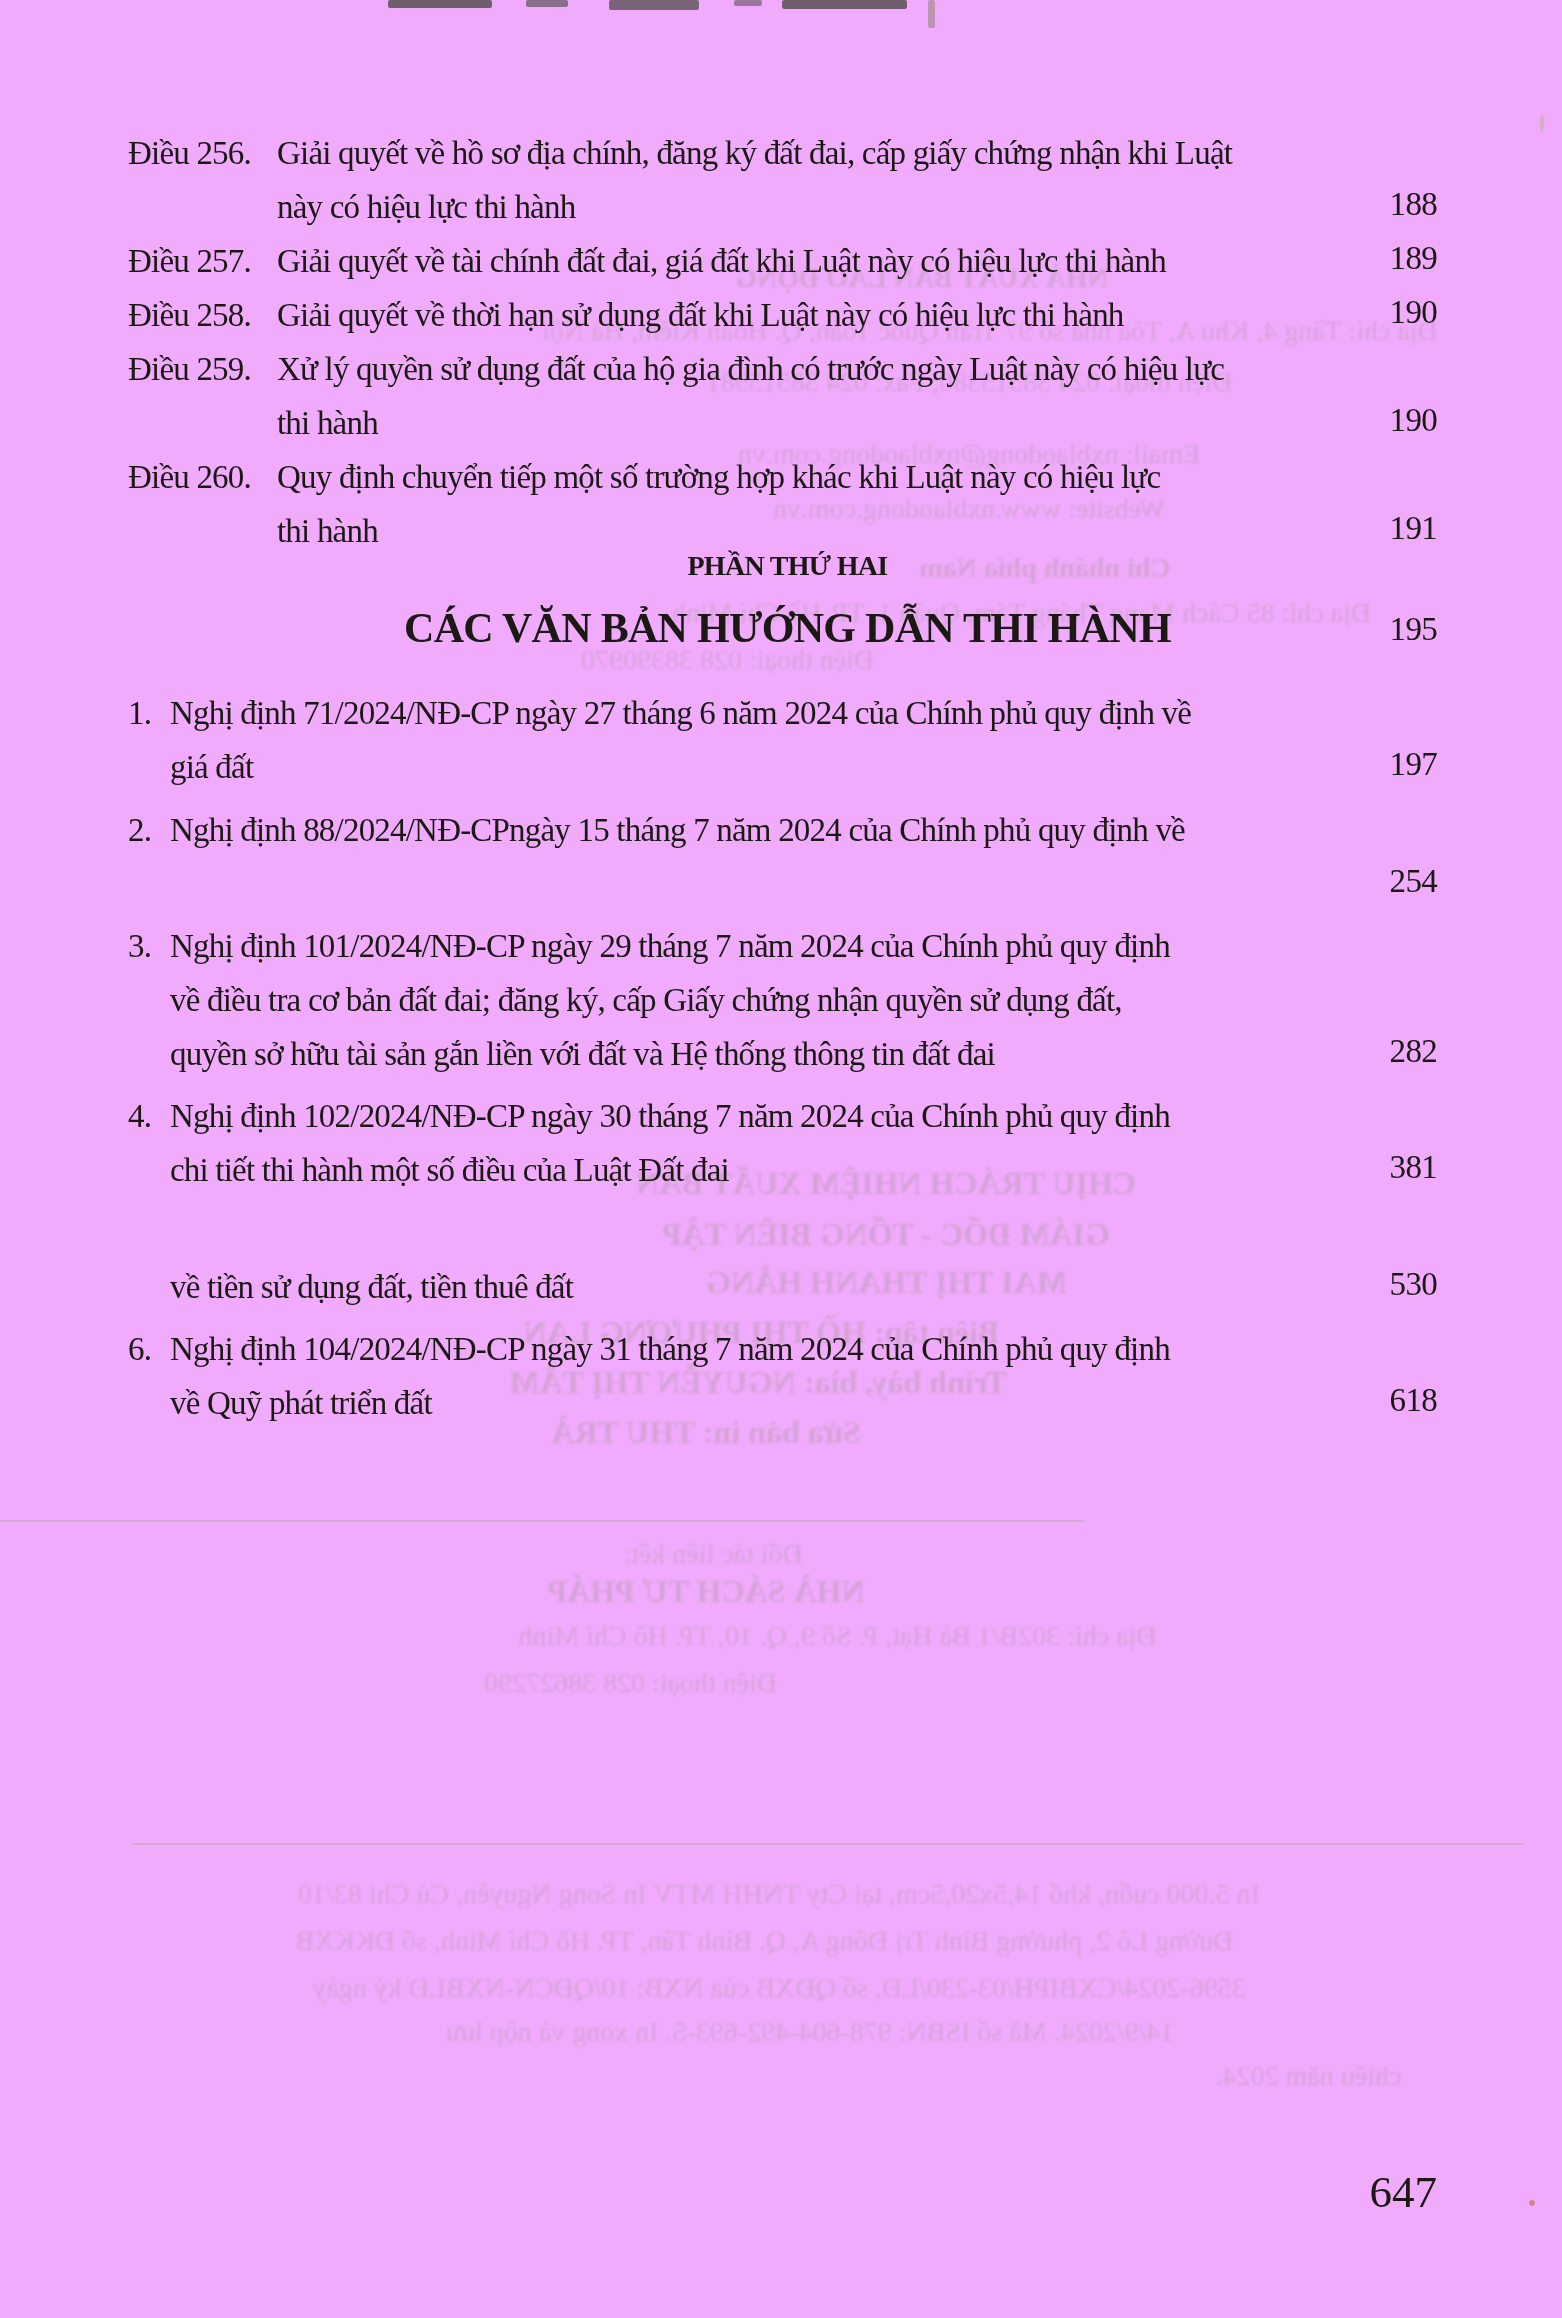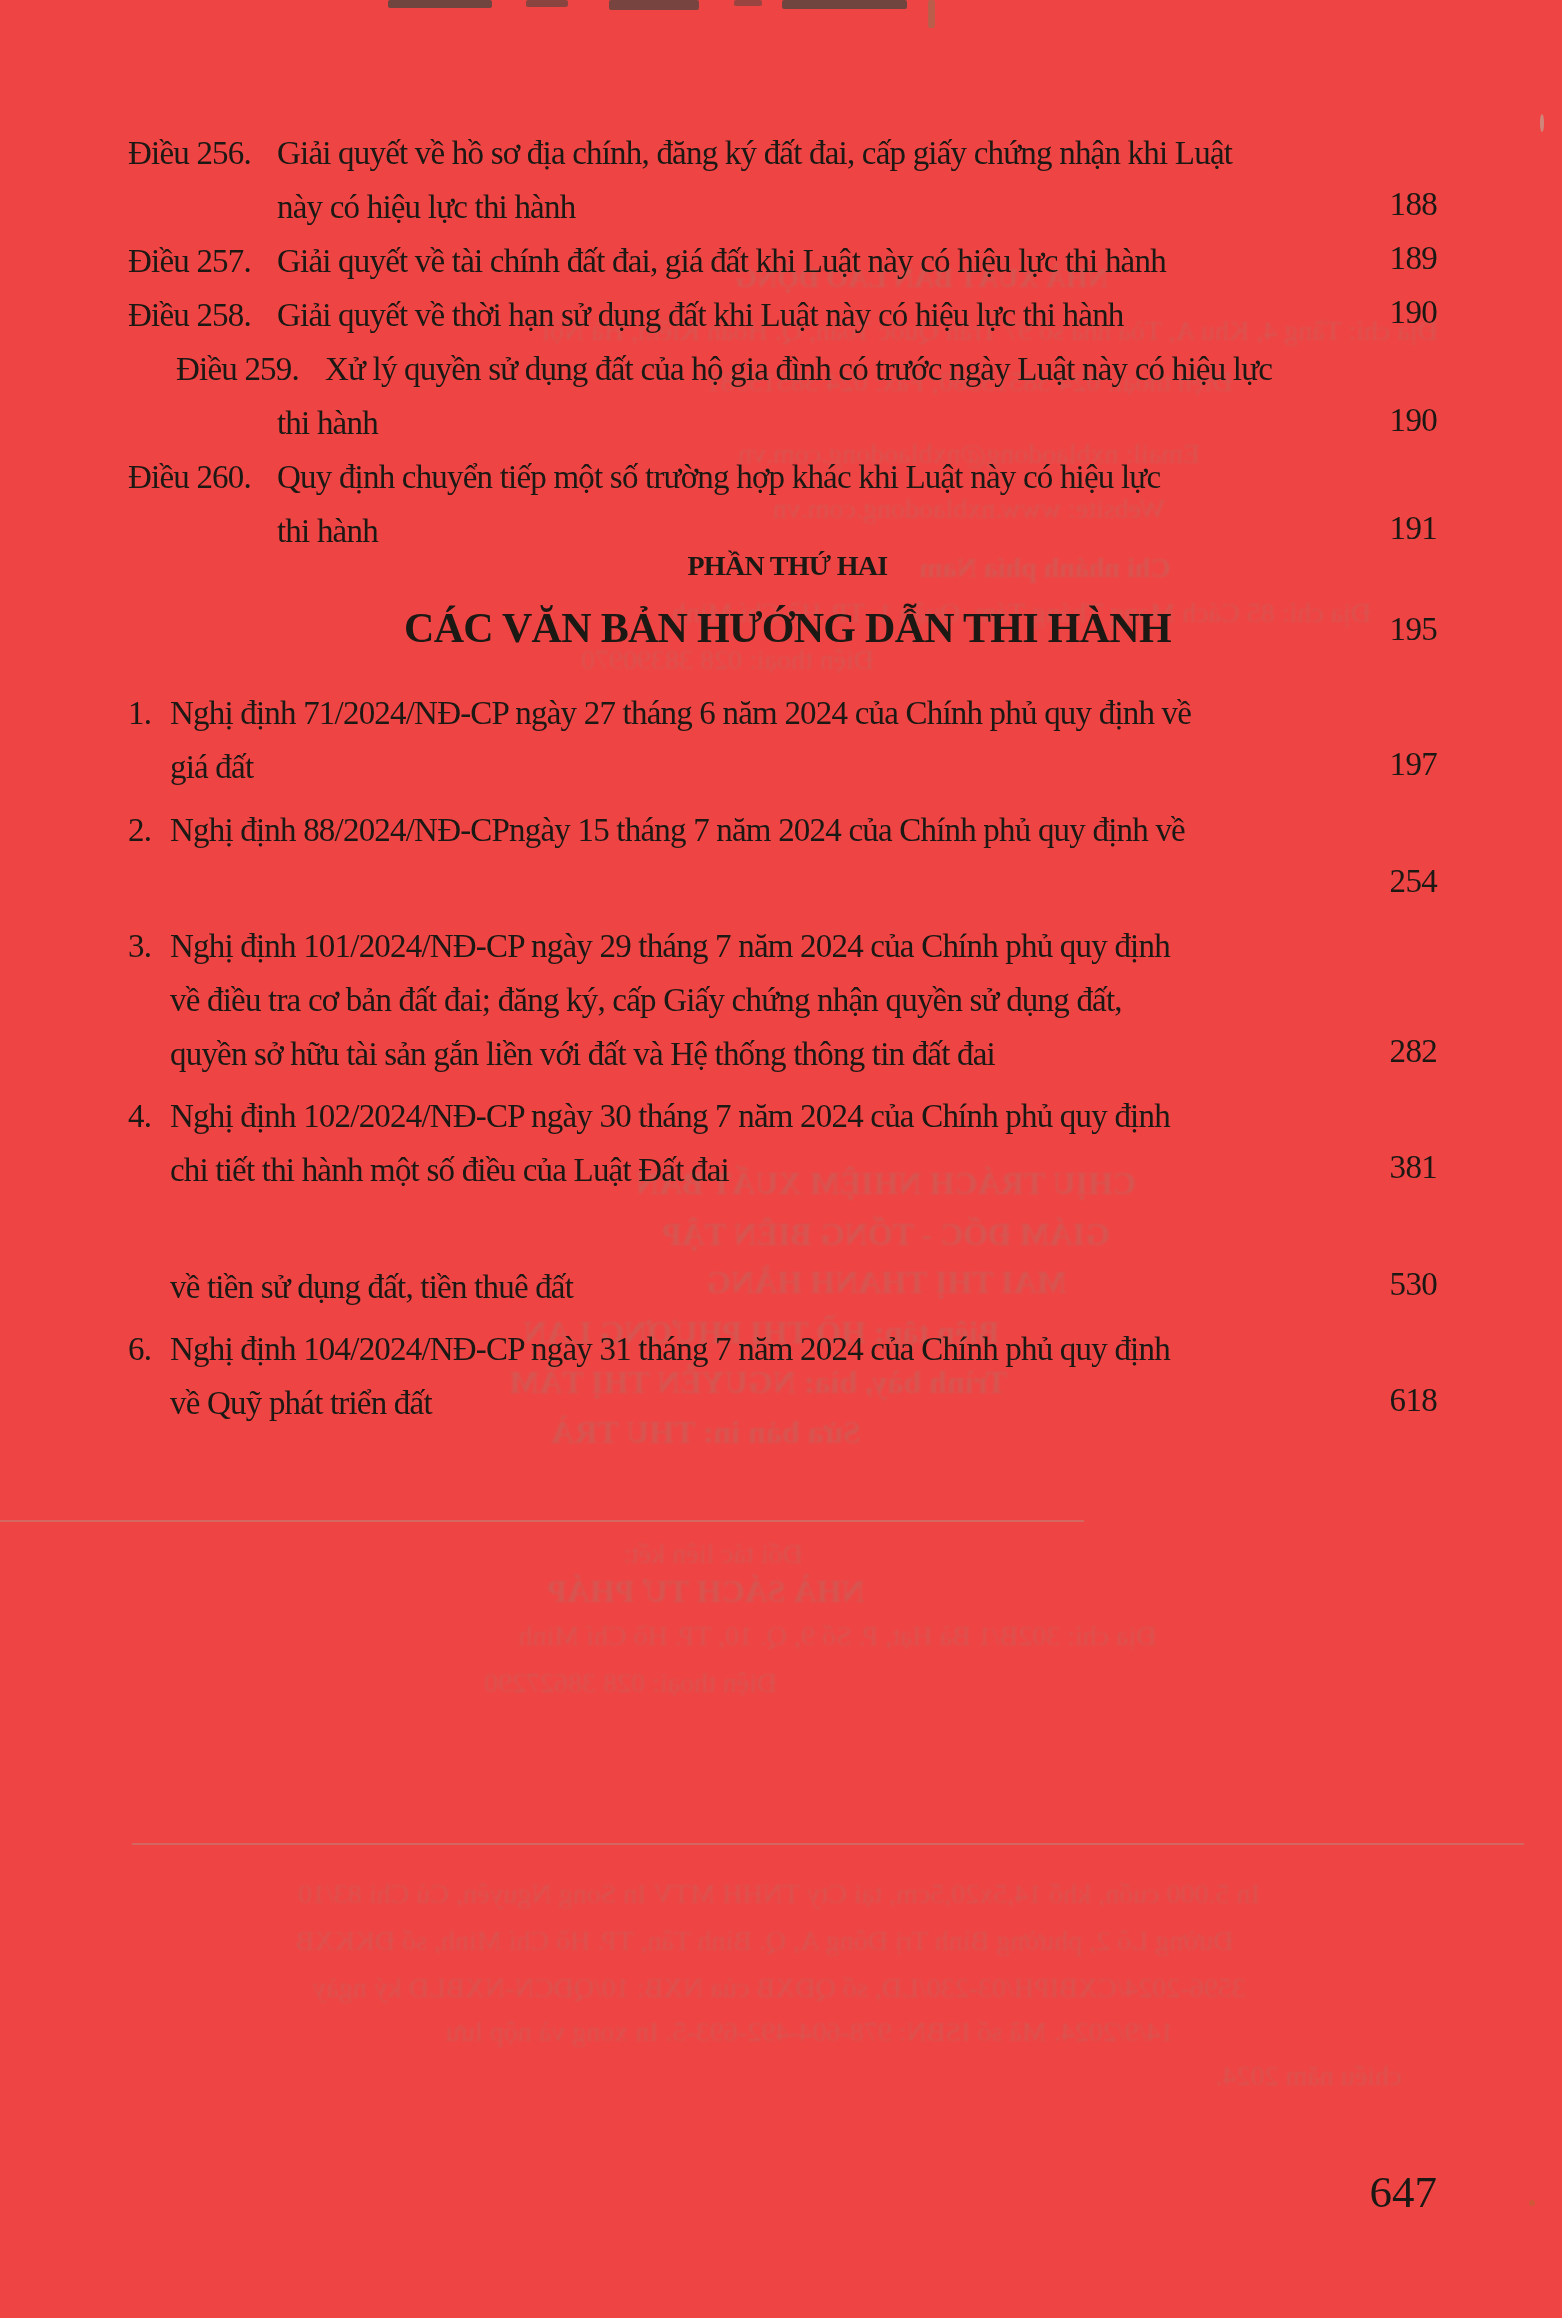--- a/index.html
+++ b/index.html
@@ -1,19 +1,19 @@
 <!DOCTYPE html>
 <html style="font-size:11px"><head>
 <meta charset="utf-8">
 <style>
   html,body{margin:0;padding:0;background:#e8e6df;}
   .page{
     position:relative;
     width:1563px;height:2319px;
-    background:#ef4444;
+    background:#f0abfc;
     overflow:hidden;
     font-family:"Liberation Serif", serif;
     color:#1c1914;
   }
   
   .row{position:absolute;left:128px;white-space:nowrap;font-size:33px;letter-spacing:-0.8px;line-height:43px;}
   .lbl{display:inline-block;width:149px;}
   .numcol{display:inline-block;width:42px;}
   .cont{left:277px;}
   .dcont{left:170px;}
@@ -91,21 +91,21 @@
   <div class="row" style="top:240px;">
     <span class="lbl">Điều 257.</span><span>Giải quyết về tài chính đất đai, giá đất khi Luật này có hiệu lực thi hành</span>
   </div>
   <div class="pnum" style="top:240px;">189</div>
 
   <div class="row" style="top:294px;">
     <span class="lbl">Điều 258.</span><span>Giải quyết về thời hạn sử dụng đất khi Luật này có hiệu lực thi hành</span>
   </div>
   <div class="pnum" style="top:294px;">190</div>
 
-  <div class="row" style="top:348px;margin-left:48px;">
+  <div class="row" style="top:348px;">
     <span class="lbl">Điều 259.</span><span>Xử lý quyền sử dụng đất của hộ gia đình có trước ngày Luật này có hiệu lực</span>
   </div>
   <div class="row cont" style="top:402px;">thi hành</div>
   <div class="pnum" style="top:402px;">190</div>
 
   <div class="row" style="top:456px;">
     <span class="lbl">Điều 260.</span><span>Quy định chuyển tiếp một số trường hợp khác khi Luật này có hiệu lực</span>
   </div>
   <div class="row cont" style="top:510px;">thi hành</div>
   <div class="pnum" style="top:510px;">191</div>

